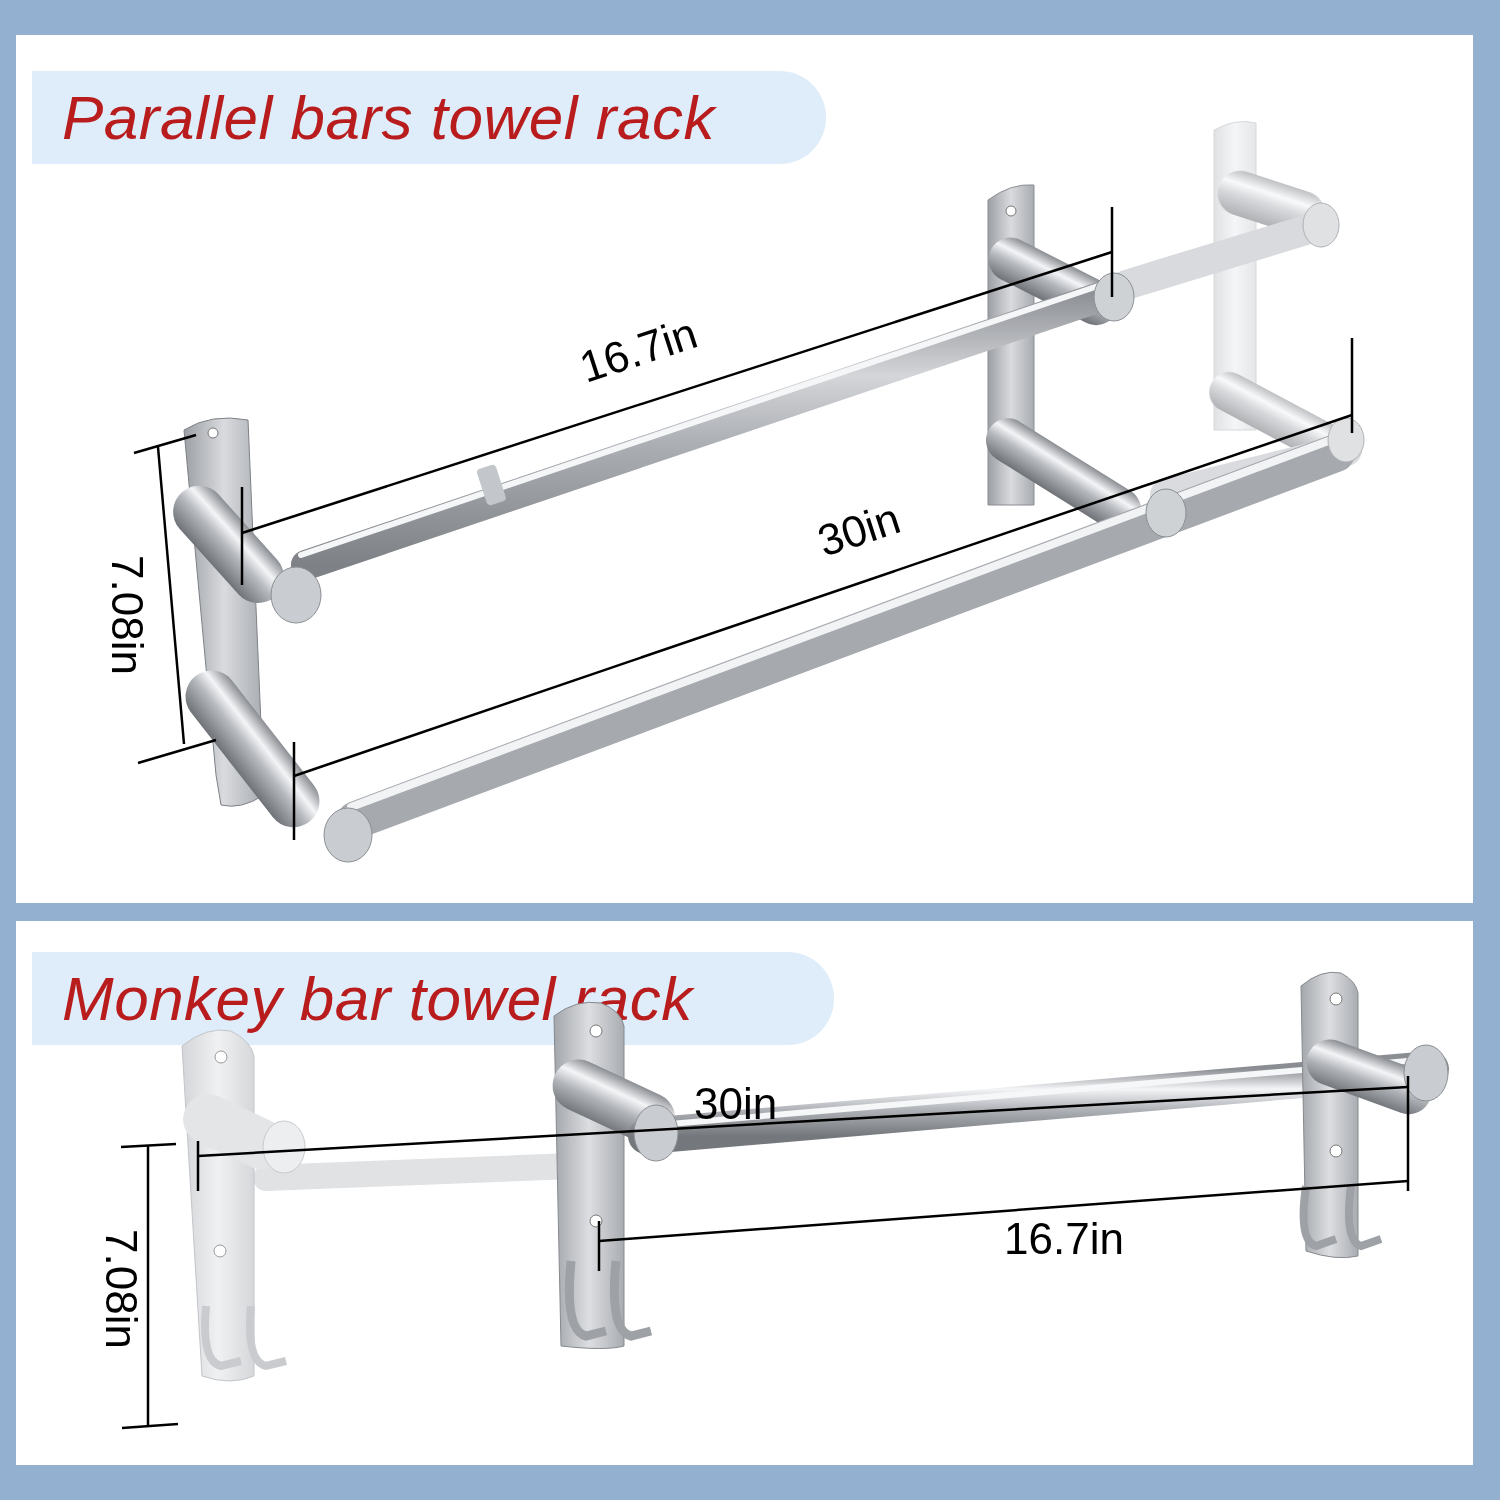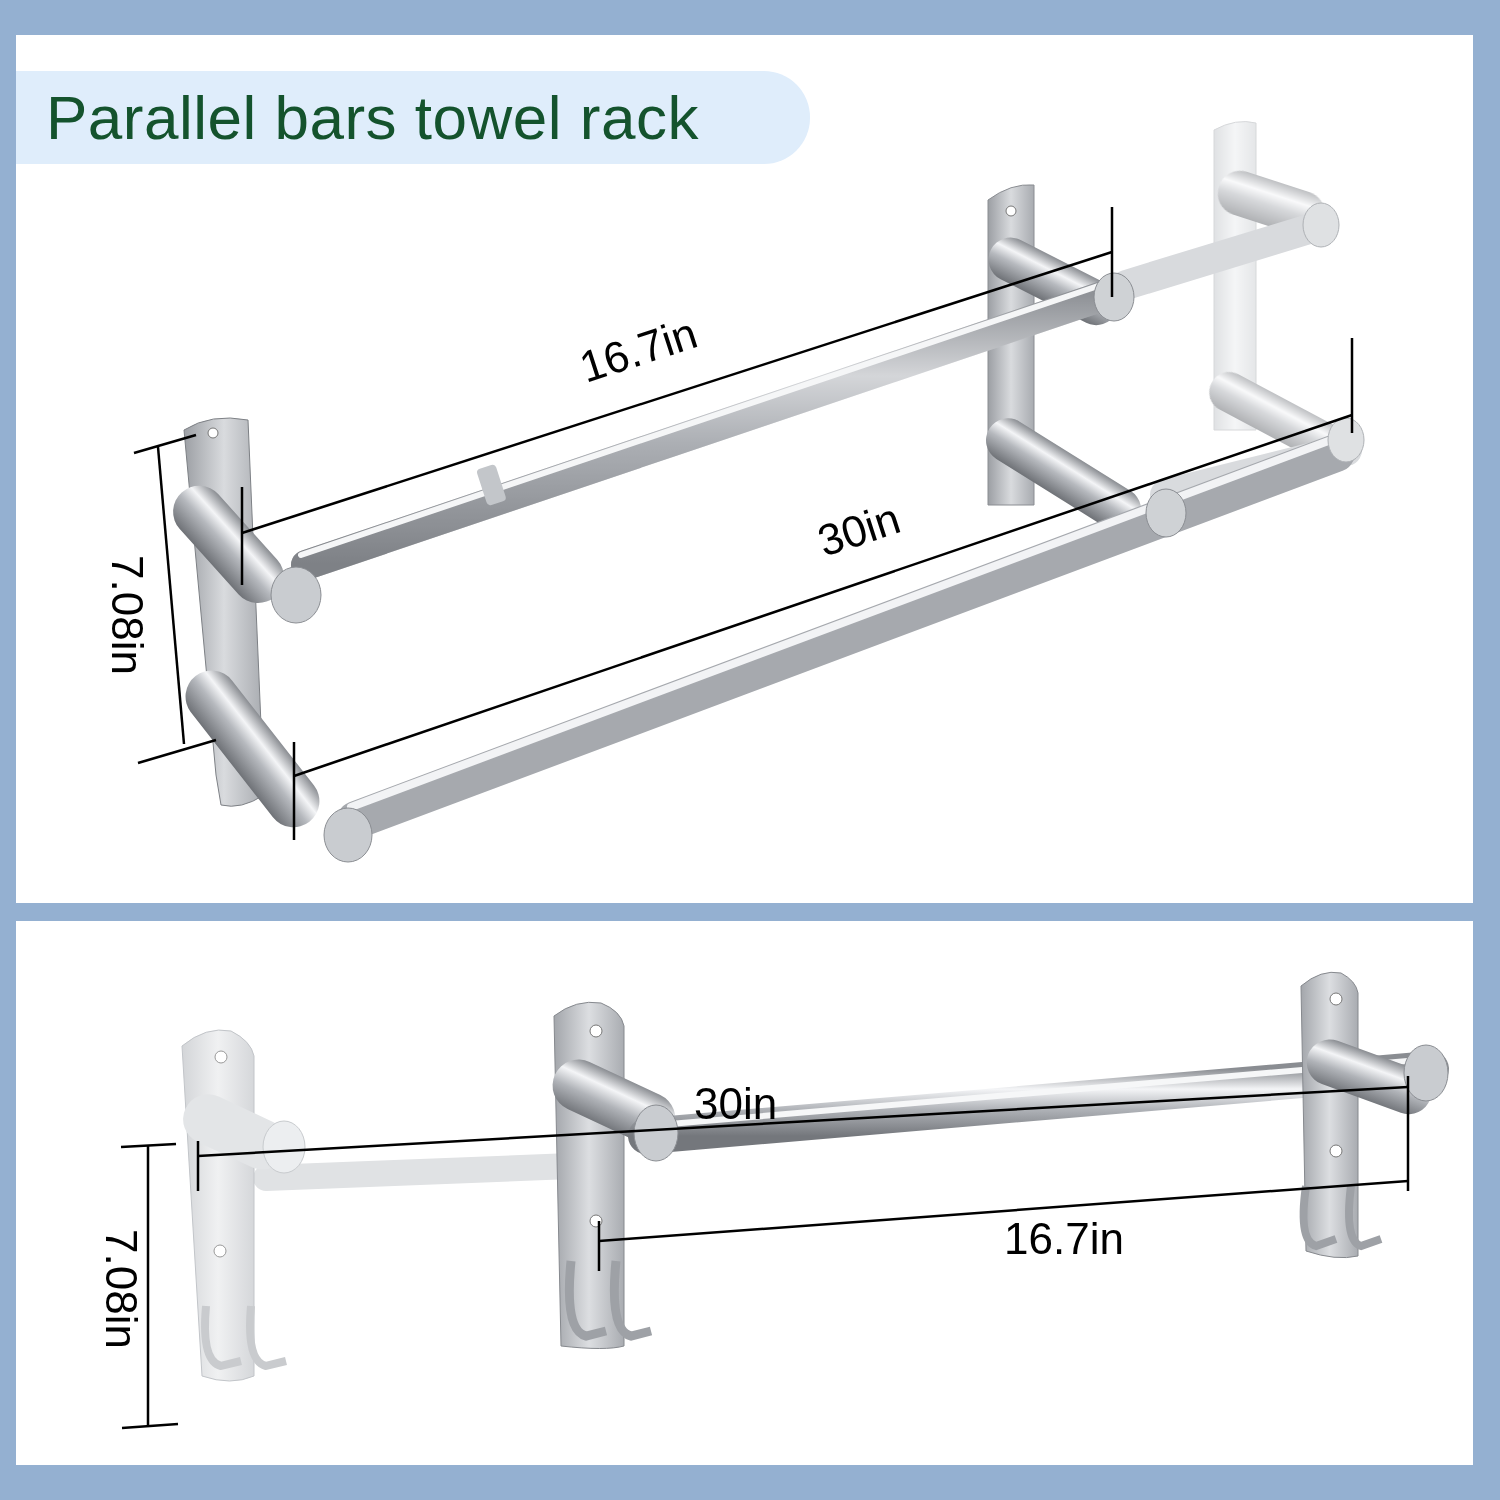--- a/index.html
+++ b/index.html
@@ -1,20 +1,20 @@
 <!DOCTYPE html>
 <html><head>
 <meta charset="utf-8">
 <style>
   html,body{margin:0;padding:0;}
   body{width:1500px;height:1500px;background:#94b0d1;position:relative;overflow:hidden;font-family:"Liberation Sans",sans-serif;}
   .panel{position:absolute;left:16px;width:1457px;background:#fff;}
   #panel-top{top:35px;height:868px;}
   #panel-bottom{top:921px;height:544px;}
-  .title-pill{position:absolute;left:0;background:#dfedfb;border-radius:0 46px 46px 0;color:#14532d;font-size:62px;letter-spacing:0.5px;display:flex;align-items:center;padding-left:30px;box-sizing:border-box;}
+  .title-pill{position:absolute;left:16px;background:#dfedfb;border-radius:0 46px 46px 0;color:#b91c1c;font-size:62px;letter-spacing:0.5px;display:flex;align-items:center;padding-left:30px;box-sizing:border-box;font-style:italic;}
   #panel-top .title-pill{top:36px;height:93px;width:794px;}
   #panel-bottom .title-pill{top:31px;height:93px;width:802px;}
   svg{position:absolute;left:0;top:0;}
   .dim-label{font-family:"Liberation Sans",sans-serif;font-size:44px;fill:#000;}
 </style>
 </head>
 <body>
 
 <div class="panel" id="panel-top">
   <div class="title-pill">
@@ -93,20 +93,23 @@
       <line x1="278" y1="707" x2="278" y2="805"></line>
       <line x1="1336" y1="303" x2="1336" y2="398"></line>
     </g>
     <text class="dim-label" x="0" y="0" transform="translate(96 520) rotate(90)"><tspan>7.08in</tspan></text>
     <text class="dim-label" x="0" y="0" transform="translate(570 348) rotate(-18)"><tspan>16.7in</tspan></text>
     <text class="dim-label" x="0" y="0" transform="translate(808 522) rotate(-18)"><tspan>30in</tspan></text>
   </svg>
 </div>
 
 <div class="panel" id="panel-bottom">
+  <div class="title-pill">
+    <span>Monkey bar towel rack</span>
+  </div>
   <svg width="1457" height="544" viewBox="0 0 1457 544">
     <defs>
       <linearGradient id="chrome2" x1="0" y1="0" x2="0" y2="1">
         <stop offset="0" stop-color="#8a8d92"></stop>
         <stop offset="0.3" stop-color="#f4f5f7"></stop>
         <stop offset="0.6" stop-color="#b0b3b8"></stop>
         <stop offset="1" stop-color="#74777c"></stop>
       </linearGradient>
       <linearGradient id="plate2" x1="0" y1="0" x2="1" y2="0">
         <stop offset="0" stop-color="#a3a6ab"></stop>

